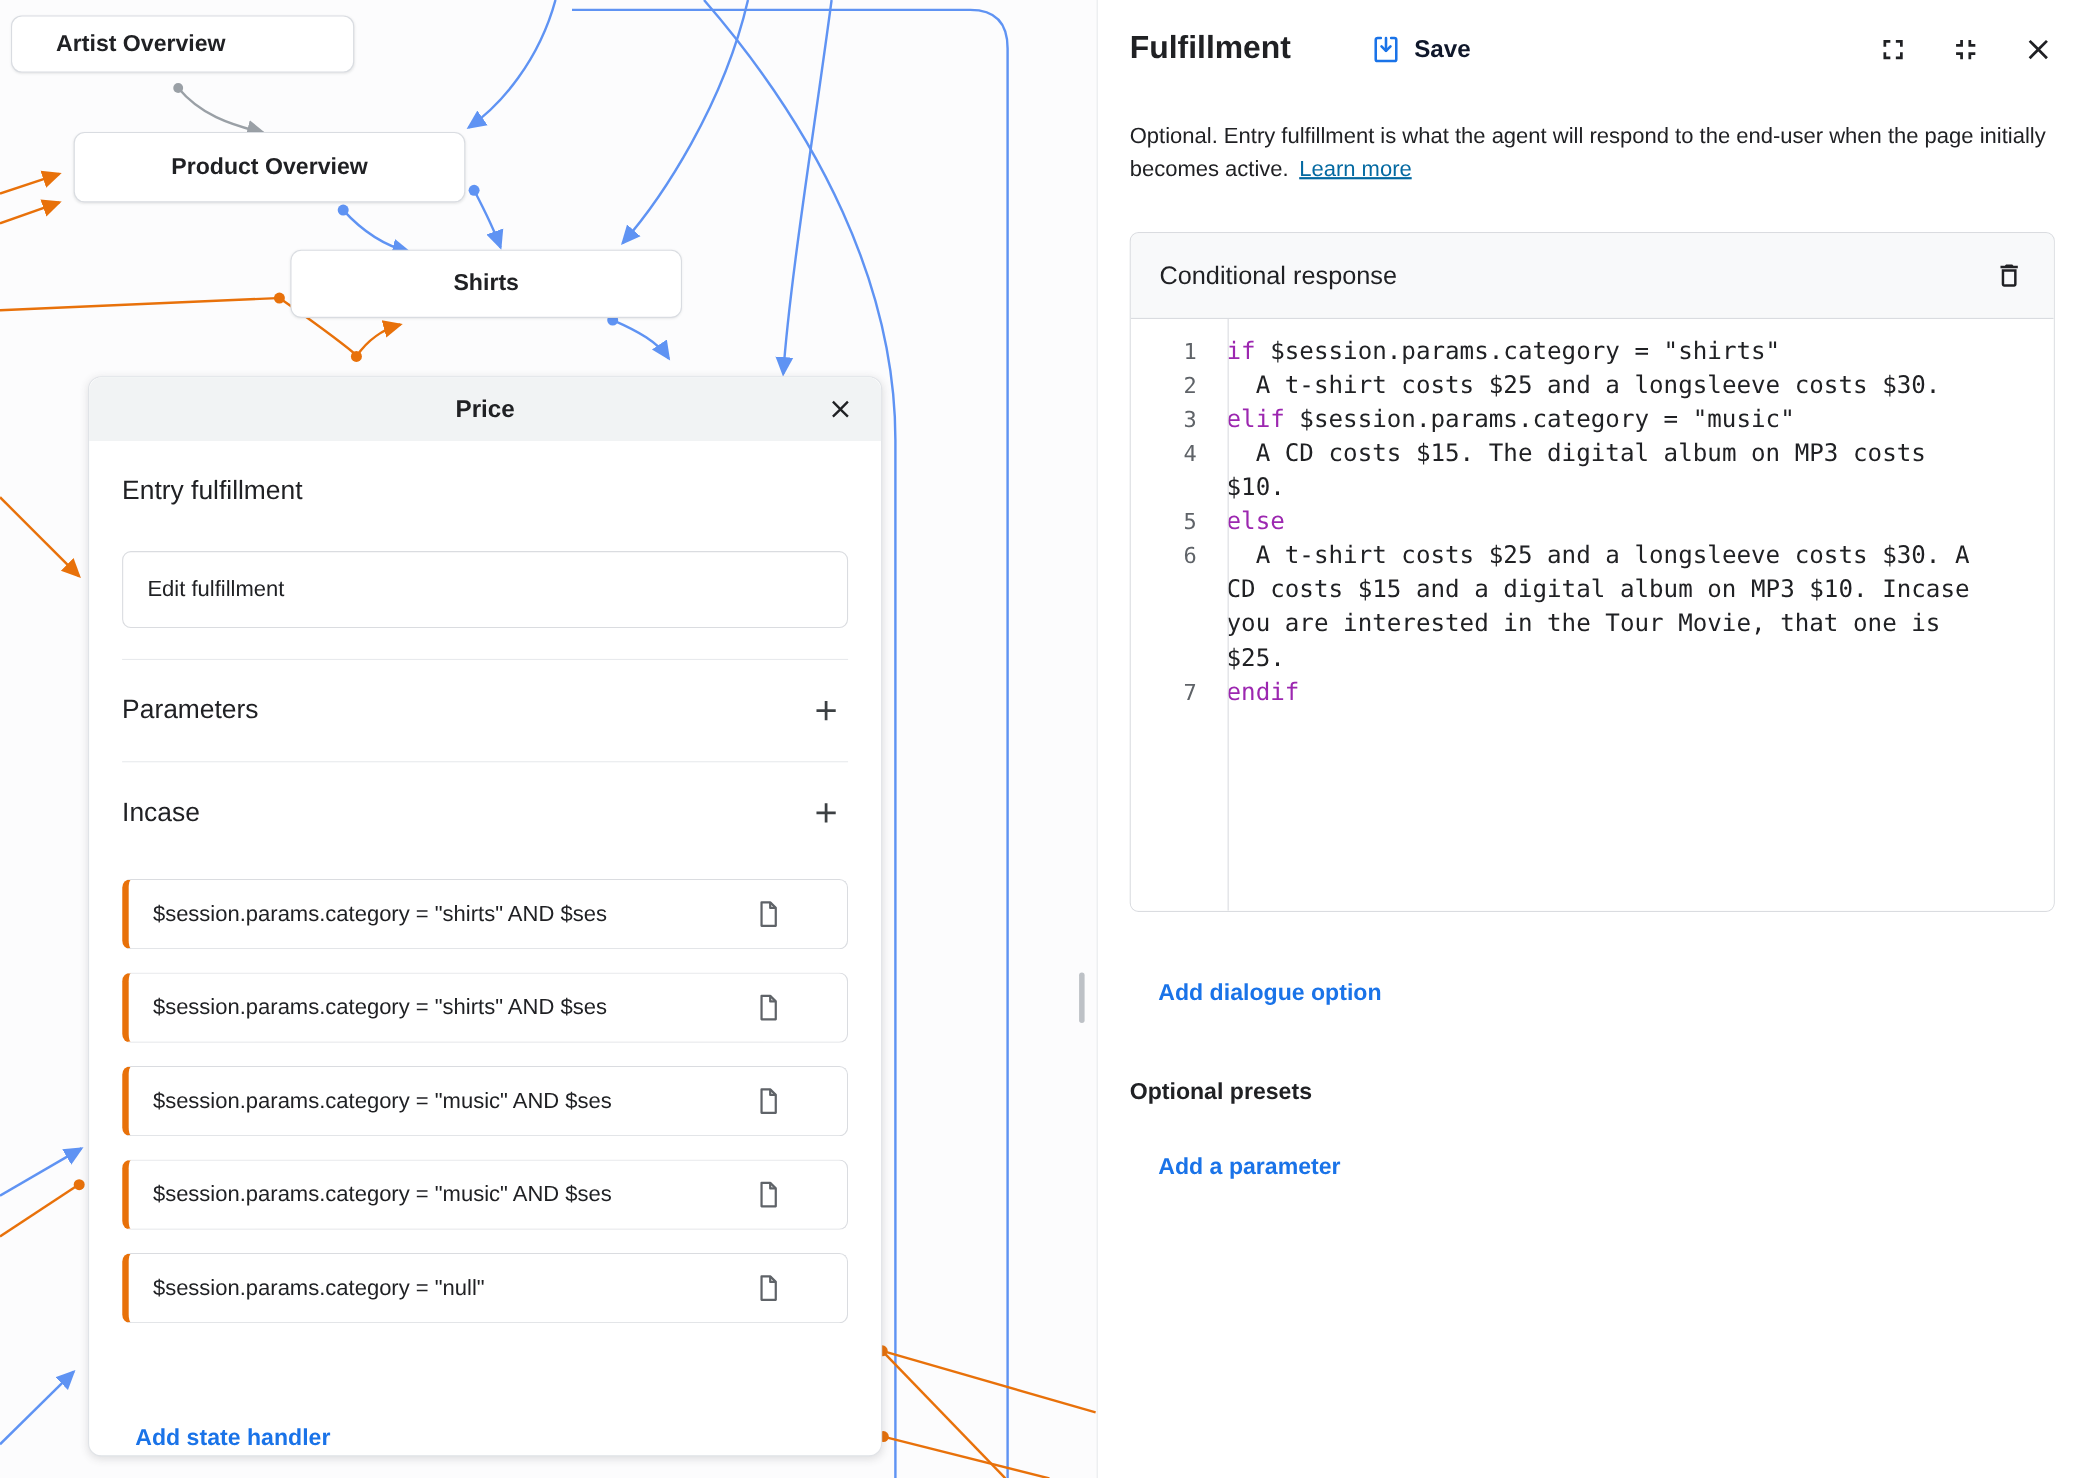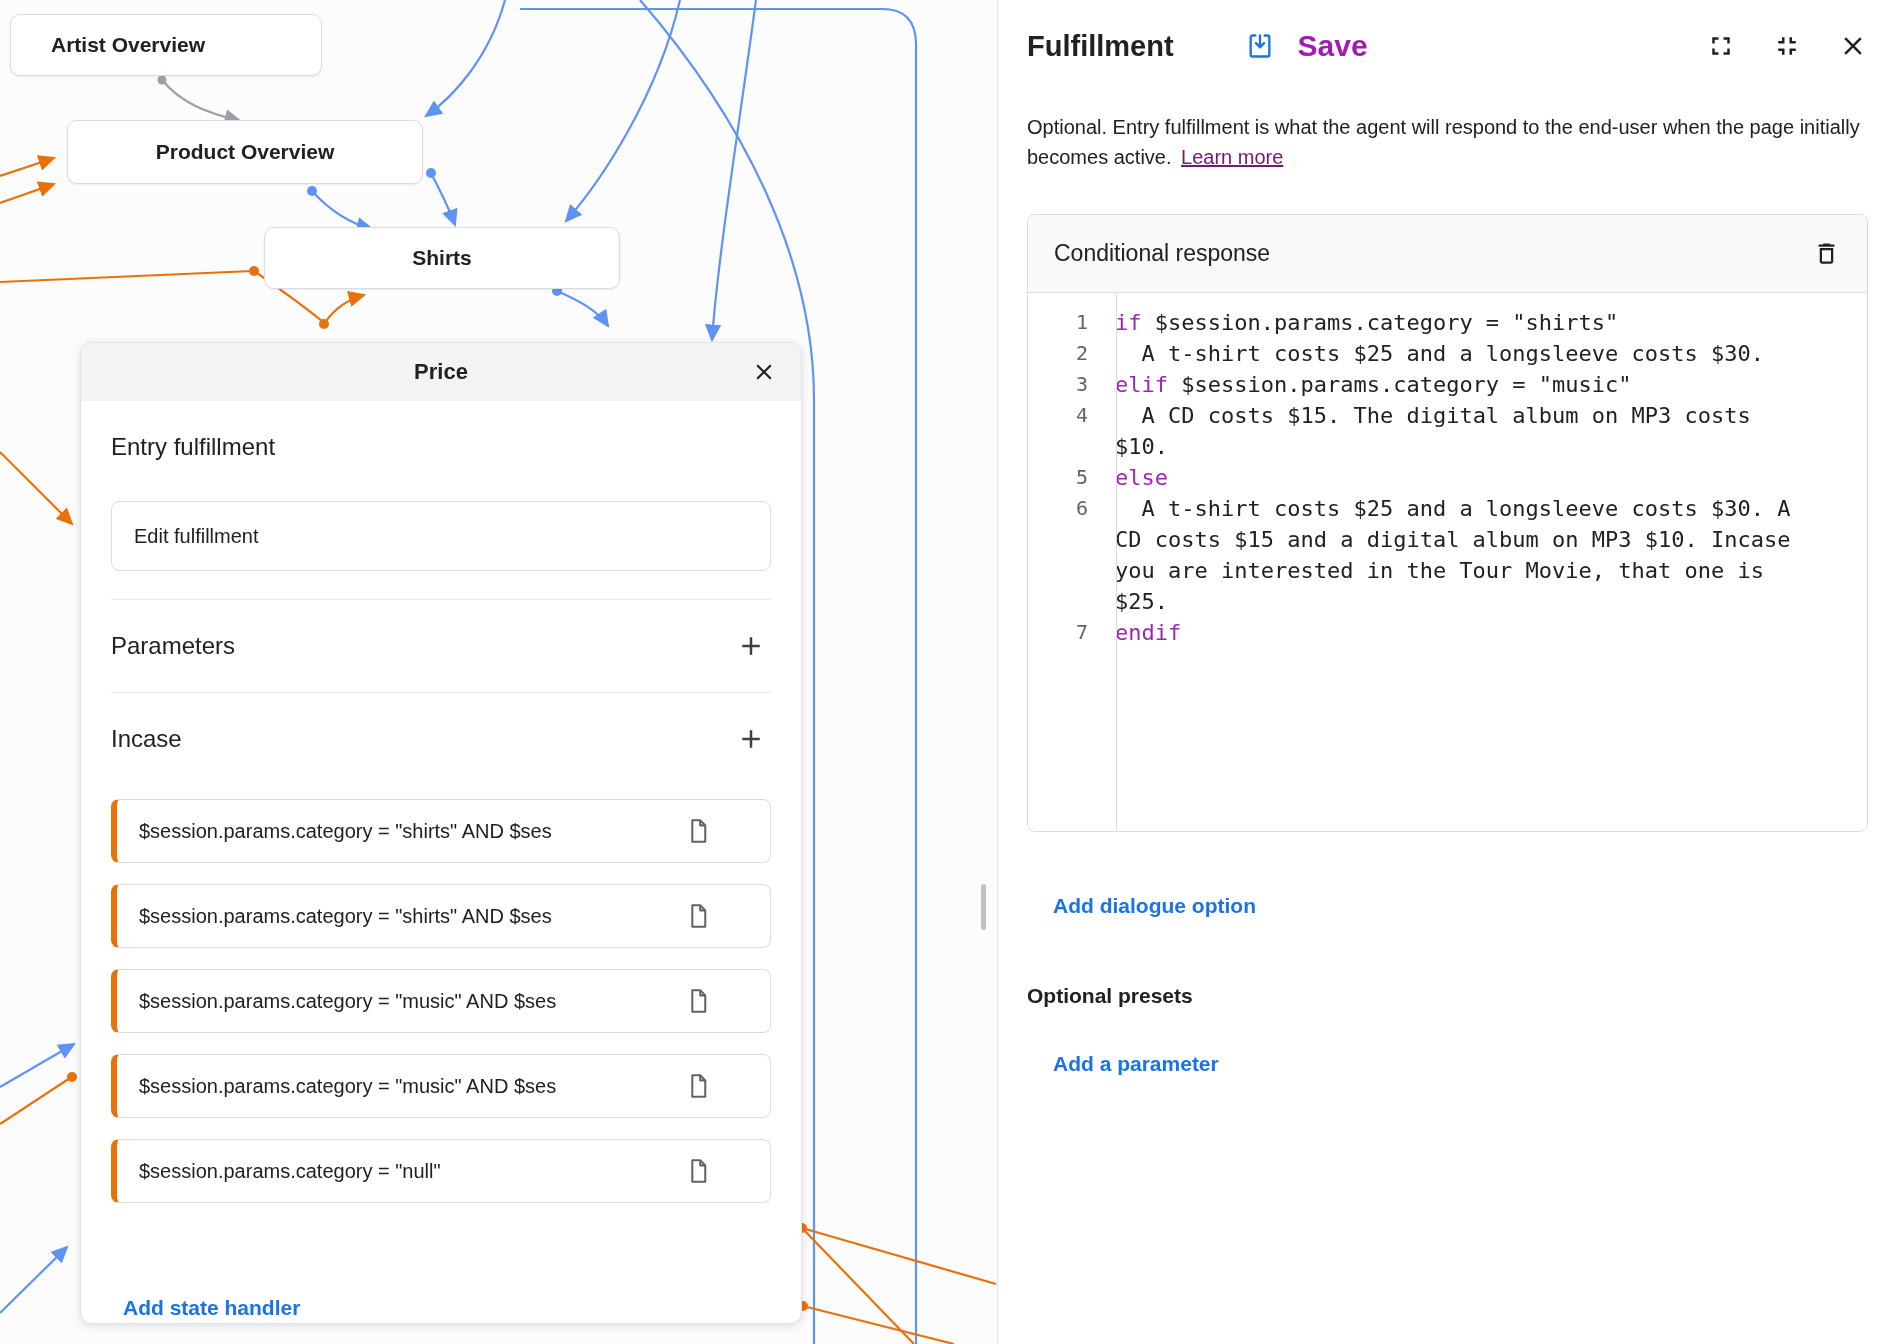--- a/index.html
+++ b/index.html
@@ -15,21 +15,21 @@
     position:absolute; left:0; top:0; width:998px; height:1344px;
     background:#fcfcfd; border-right:1px solid #e4e6ea; overflow:hidden;
   }
   .connectors { position:absolute; left:0; top:0; z-index:0; }
   .node {
     position:absolute; z-index:1; background:#fff;
     border:1px solid #d9dce1; border-radius:10px;
     box-shadow:0 1px 2px rgba(60,64,67,.10);
     display:flex; align-items:center; font-weight:700; font-size:21px;
   }
-  #node-artist  { left:10px;  top:14px;  width:312px; height:62px; padding-left:40px; }
+  #node-artist  { left:10px;  top:14px;  width:312px; height:52px; padding-left:40px; }
   #node-product { left:67px;  top:120px; width:356px; height:64px; justify-content:center; }
   #node-shirts  { left:264px; top:227px; width:356px; height:62px; justify-content:center; }
 
   
   .price-panel {
     position:absolute; left:80px; top:342px; width:722px; height:982px; z-index:2;
     background:#fff; border:1px solid #e0e3e7; border-radius:12px;
     box-shadow:0 2px 8px rgba(60,64,67,.16);
     display:flex; flex-direction:column;
   }
@@ -70,28 +70,28 @@
     background:#bdc1c6; border-radius:3px; z-index:3; cursor:col-resize; border:none; padding:0;
   }
 
   
   .side-panel {
     position:absolute; left:998px; top:0; width:900px; height:1344px;
     background:#fff; padding:0 30px 0 29px;
   }
   .panel-header { display:flex; align-items:center; margin-top:28px; }
   .panel-title { font-size:29px; font-weight:700; margin:0; }
-  .save-btn { display:flex; align-items:center; gap:24px; color:#a21caf; font-weight:700; font-size:30px; margin-left:66px; background:none; border:none; }
+  .save-btn { display:flex; align-items:center; gap:12px; color:#0f172a; font-weight:700; font-size:22px; margin-left:66px; background:none; border:none; }
   .save-btn svg { width:28px; height:28px; }
   .header-icons { margin-left:auto; display:flex; align-items:center; gap:36px; }
   .header-icons .icon-btn { width:30px; height:30px; }
   .header-icons svg { width:30px; height:30px; }
 
   .desc { font-size:20px; line-height:30px; margin:48px 0 0 0; }
-  .desc a { color:#701a75; margin-left:4px; }
+  .desc a { color:#0369a1; margin-left:4px; }
 
   .card { border:1px solid #dadce0; border-radius:8px; overflow:hidden; background:#fff; }
   .card-agent { margin-top:36px; }
   .card-cond { margin-top:42px; }
   .card-header {
     height:78px; background:#f8f9fa; border-bottom:1px solid #dadce0;
     display:flex; align-items:center; justify-content:space-between; padding:0 26px;
     font-size:23px;
   }
   .trash-btn { width:30px; height:30px; }

